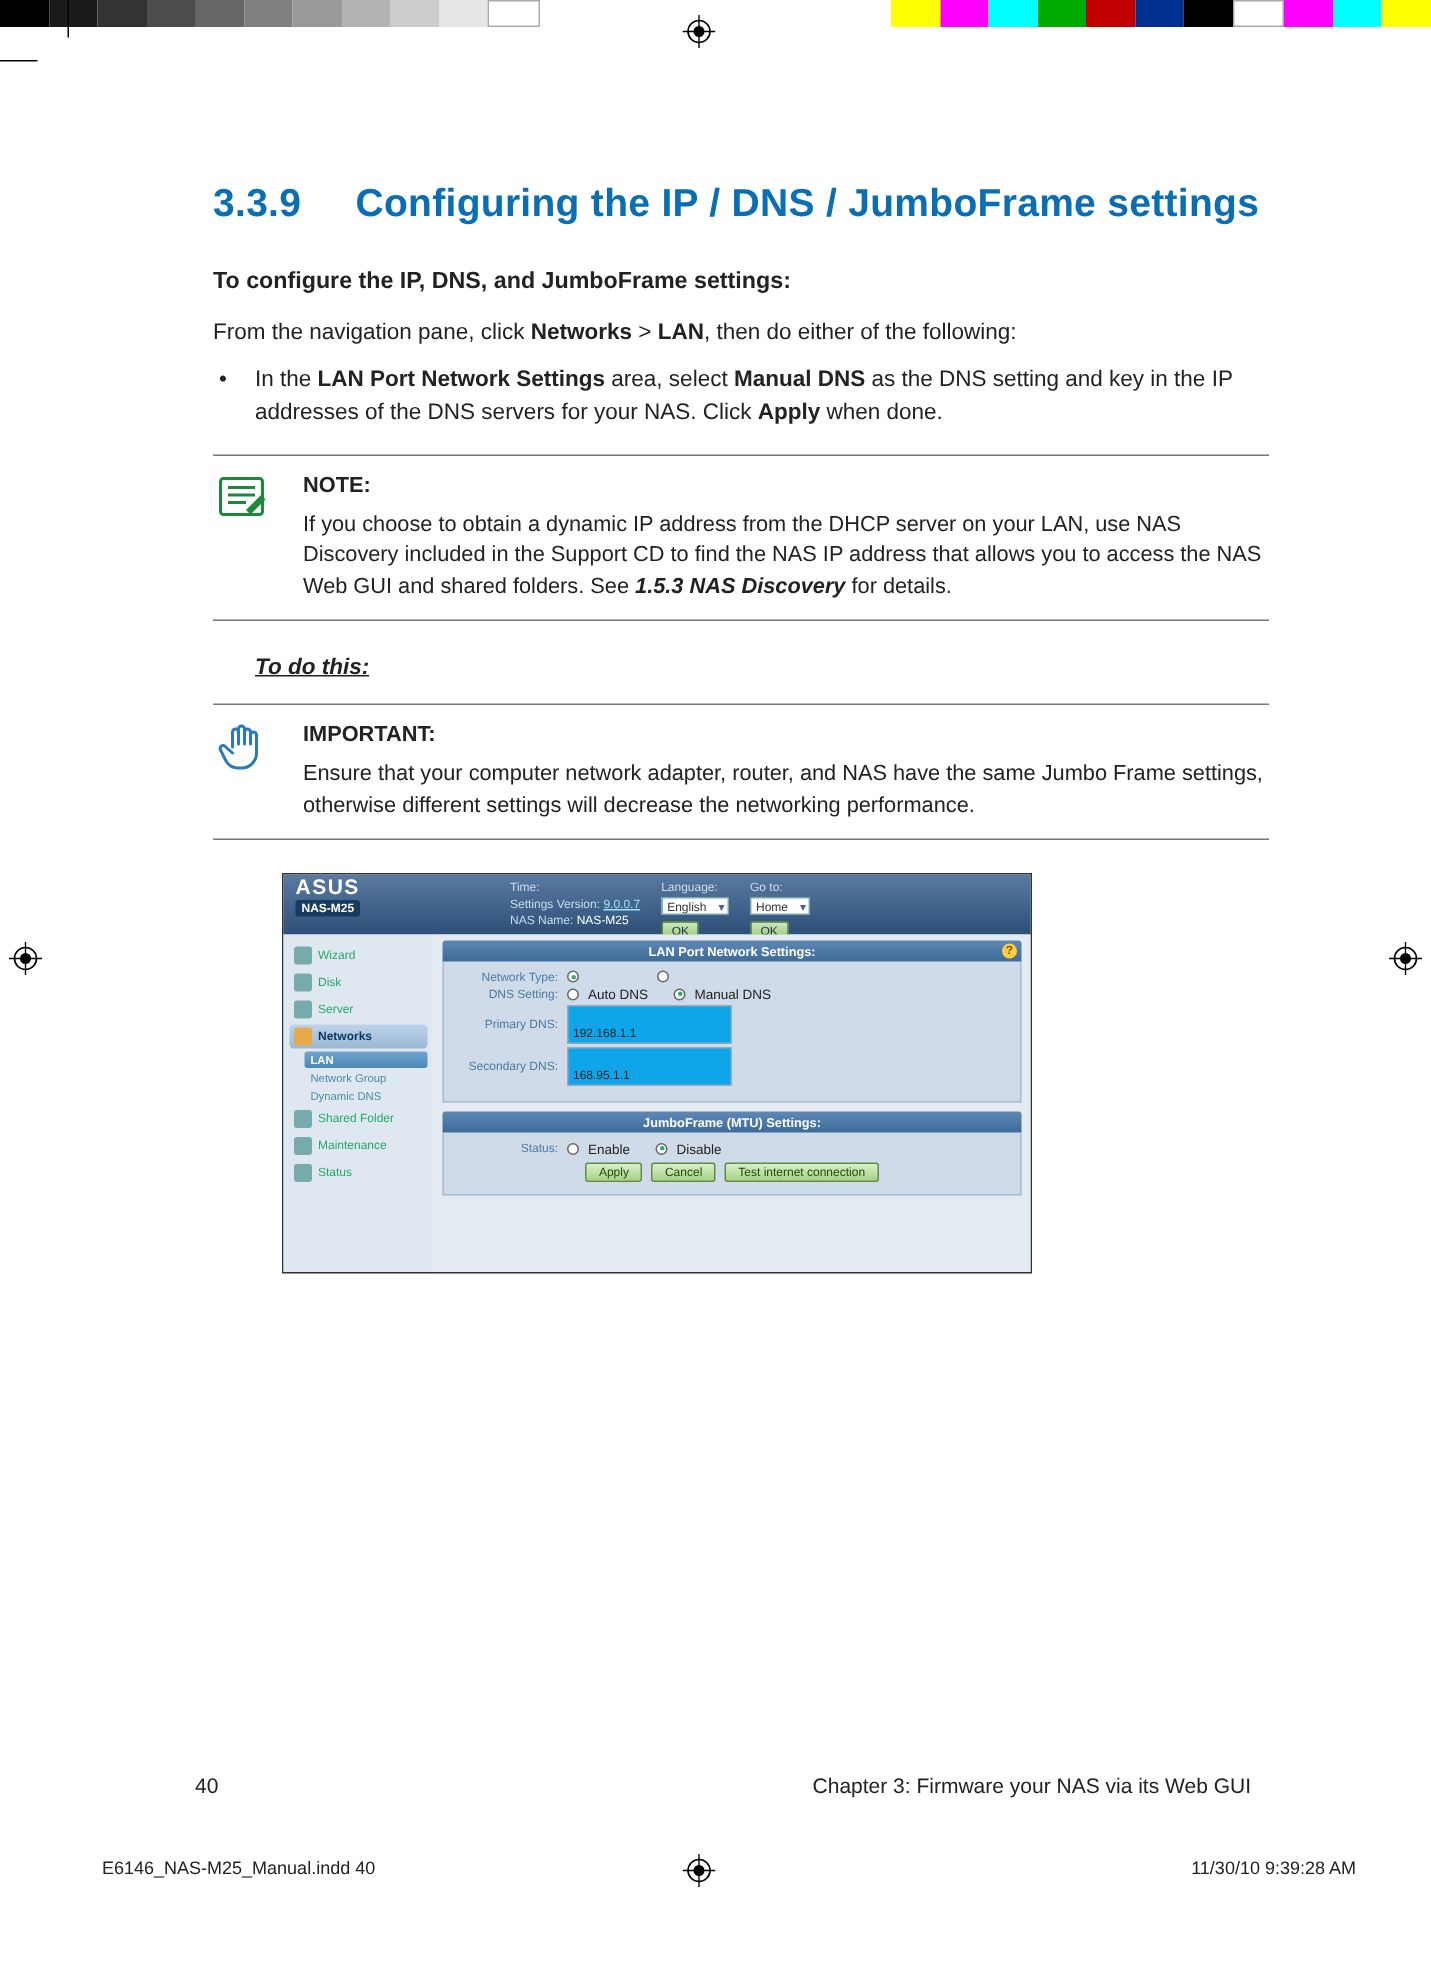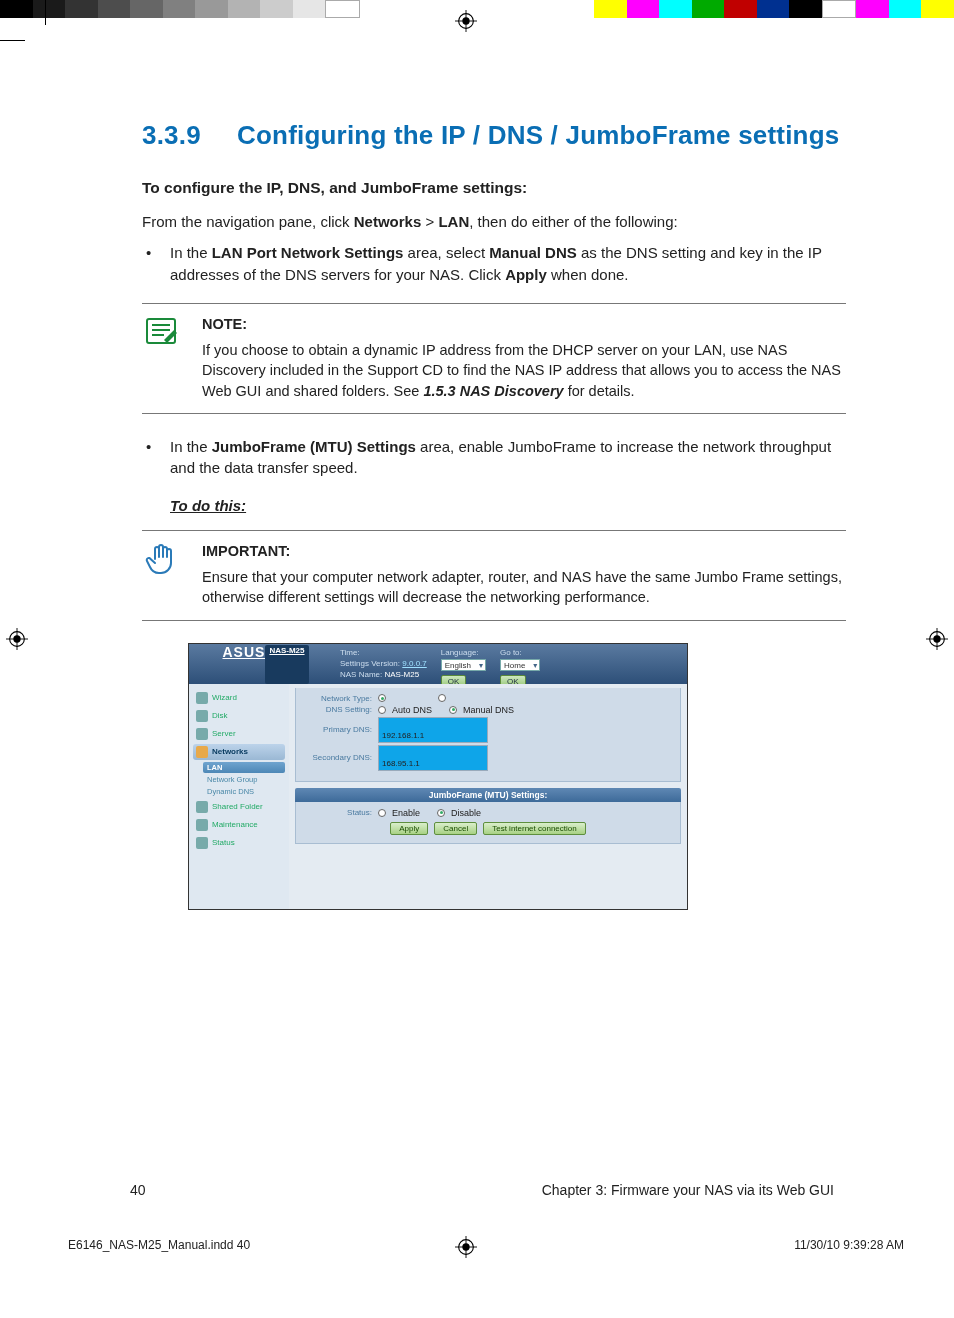--- a/index.html
+++ b/index.html
@@ -28,21 +28,21 @@
   .callout .icon { flex:0 0 40px; display:flex; justify-content:center; align-items:flex-start; }
   .callout .txt { flex:1; font-size:14.5px; line-height:1.4; }
   .callout .txt .hdr { font-weight:700; margin-bottom:6px; }
   .todo { margin-left:28px; margin-bottom:10px; }
   .todo .hdr { font-weight:700; font-style:italic; text-decoration:underline; font-size:15px; margin-bottom:6px; }
   ol.steps { margin-left:48px; font-size:15px; line-height:1.55; }
   ol.steps li { margin-bottom:2px; }
   
   .shot { width:500px; margin:8px 0 0 46px; border:1px solid #333; font-size:9px; background:#e8eef4; }
   .shot-top { display:flex; background:linear-gradient(#5a7aa0,#2d4f78); color:#fff; height:40px; }
-  .logo { width:145px; display:flex; justify-content:center; padding-left:8px;text-decoration:underline; }
+  .logo { width:145px; display:flex; flex-direction:column; padding-left:8px; }
   .logo .brand { font-weight:700; font-size:14px; letter-spacing:1px; }
   .logo .model { font-size:8px; font-weight:700; background:#183a5e; padding:1px 4px; width:fit-content; border-radius:2px; margin-top:1px;}
   .topinfo { flex:1; display:flex; gap:14px; padding:4px 6px; font-size:8px; }
   .tcol { display:flex; flex-direction:column; gap:2px; }
   .tlabel { color:#cde; }
   .tval { color:#fff; }
   .tlink { color:#9fe0ff; text-decoration:underline; }
   .sel { background:#fff; color:#333; border:1px solid #7aa; padding:0 14px 0 3px; font-size:8px; position:relative; height:12px; line-height:12px; }
   .sel::after{content:"▾"; position:absolute; right:2px; top:0; color:#468;}
   .okbtn { background:linear-gradient(#cde8c0,#9ac97a); border:1px solid #5a8a3a; color:#234; font-size:8px; padding:0 6px; height:12px; line-height:11px; margin-top:2px; width:fit-content; border-radius:2px;}
@@ -169,25 +169,20 @@
         </svg>
     </div>
     <div class="txt">
       <div class="hdr">NOTE:</div>
       <div>
         <span>If you choose to obtain a dynamic IP address from the DHCP server on your LAN, use NAS Discovery included in the Support CD to find the NAS IP address that allows you to access the NAS Web GUI and shared folders. See </span><span class="bold italic">1.5.3 NAS Discovery</span><span> for details.</span>
       </div>
     </div>
   </div>
 
-  <ul class="bul">
-    <li>
-      <span>In the </span><span class="bold">JumboFrame (MTU) Settings</span><span> area, enable JumboFrame to increase the network throughput and the data transfer speed.</span>
-    </li>
-  </ul>
 
   <div class="todo">
     <div class="hdr">To do this:</div>
   </div>
 
   <div class="callout" style="margin-top:16px">
     <div class="icon">
       <svg width="34" height="38" viewBox="0 0 34 38">
           <path d="M10 18 V8 a2 2 0 0 1 4 0 V16 M14 16 V6 a2 2 0 0 1 4 0 V16 M18 16 V8 a2 2 0 0 1 4 0 V16 M22 16 V10 a2 2 0 0 1 4 0 V22 a10 10 0 0 1 -10 10 h-2 a10 10 0 0 1 -9 -6 l-3 -6 a2 2 0 0 1 3.5 -2 L10 22" fill="none" stroke="#2a7ab8" stroke-width="2" stroke-linejoin="round" stroke-linecap="round"></path>
         </svg>
@@ -252,20 +247,21 @@
         <div class="sitem plain">
             <span class="sicon"></span>
             <span>Maintenance</span>
           </div>
         <div class="sitem plain">
             <span class="sicon"></span>
             <span>Status</span>
           </div>
       </div>
       <div class="main">
+        <div class="panelhdr"><span>LAN Port Network Settings:</span><span class="helpdot">?</span></div>
         <div class="panel">
           <div class="frow">
               <span class="flab">Network Type:</span>
               <span class="radio on"></span>
               <span style="width:40px"></span>
               <span class="radio"></span>
             </div>
           <div class="frow"><span class="flab">DNS Setting:</span><span class="radio"></span><span>Auto DNS</span>&nbsp;&nbsp;<span class="radio on"></span><span>Manual DNS</span></div>
           <div class="frow">
               <span class="flab">Primary DNS:</span>

